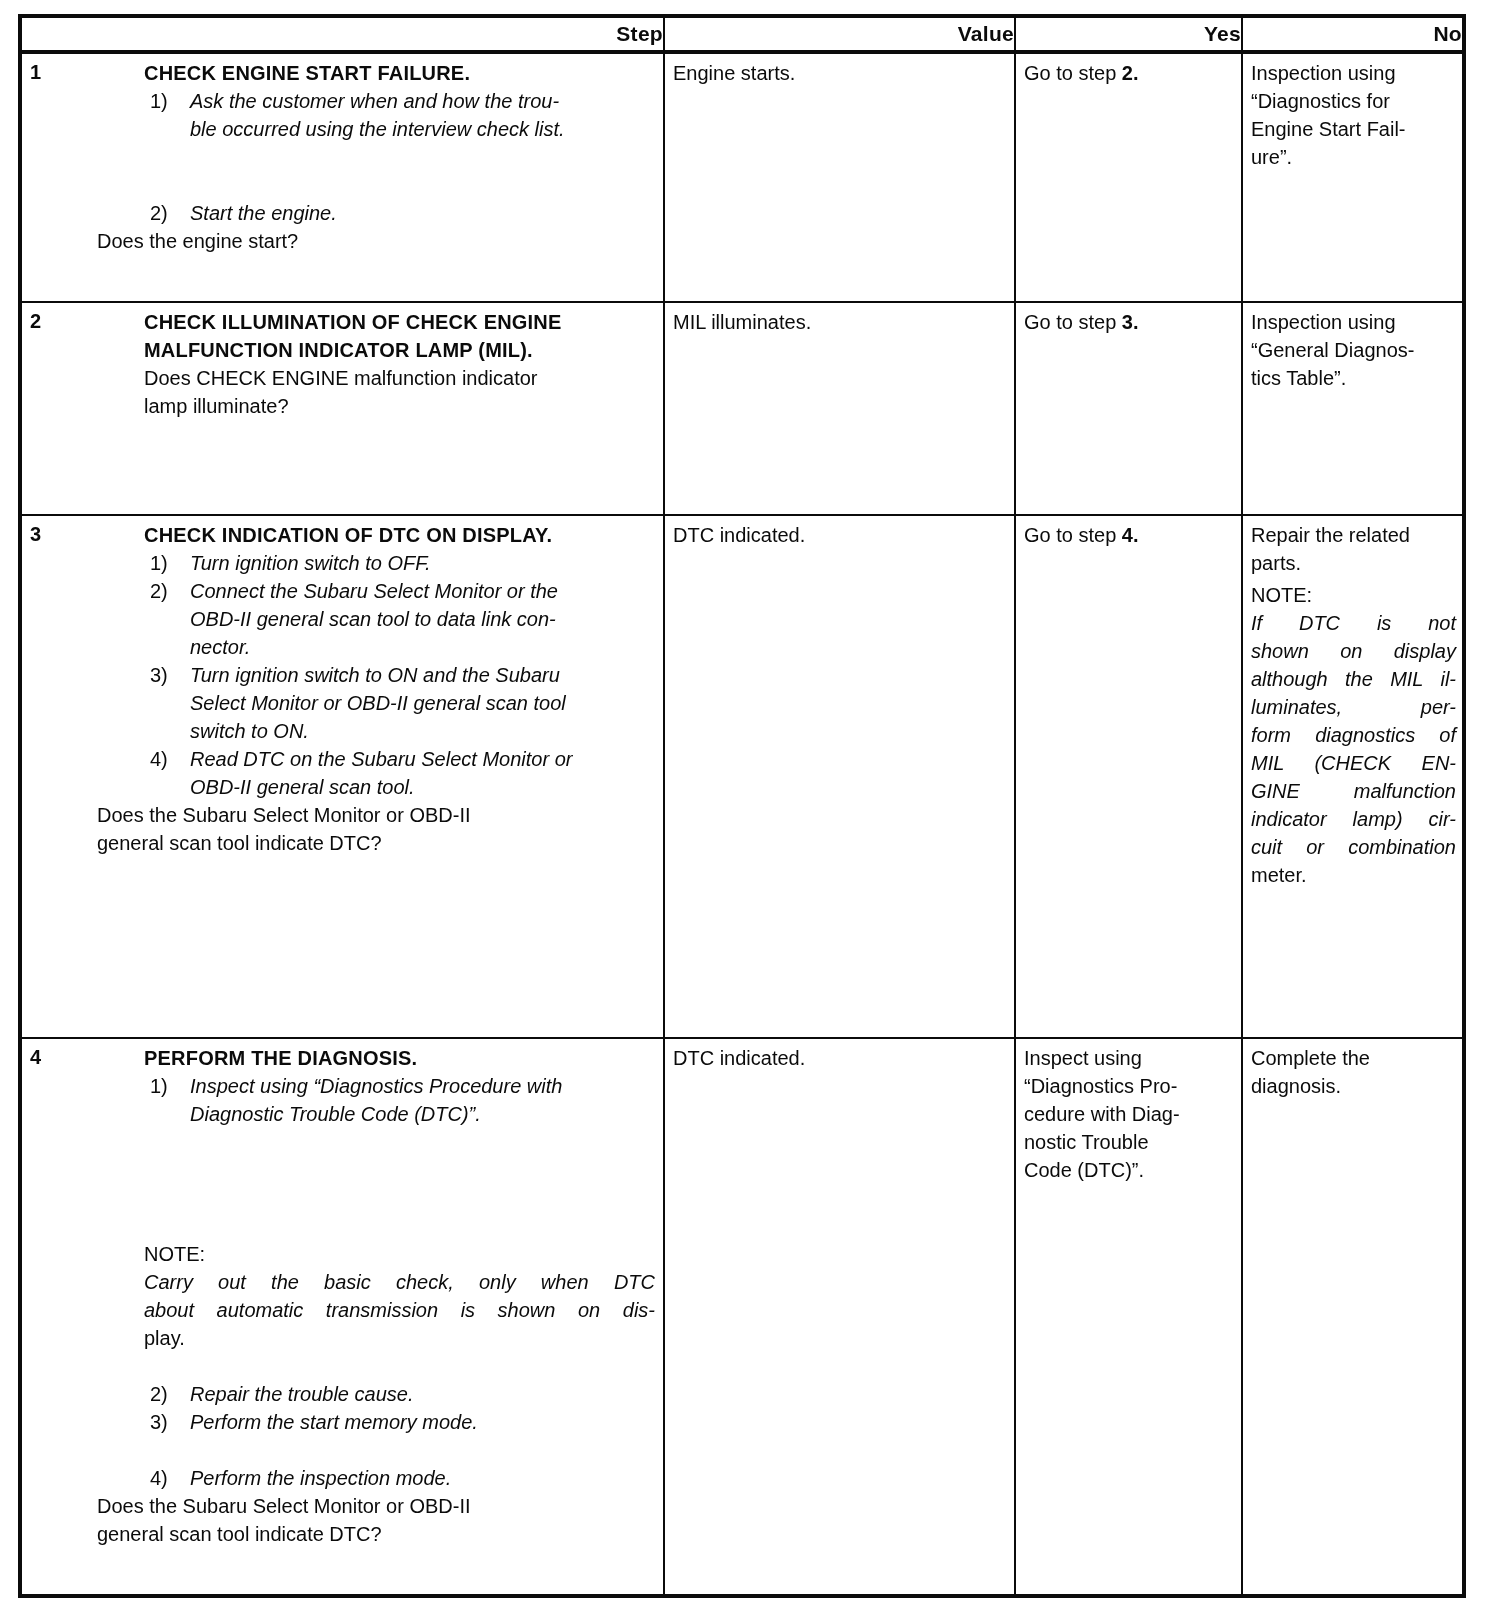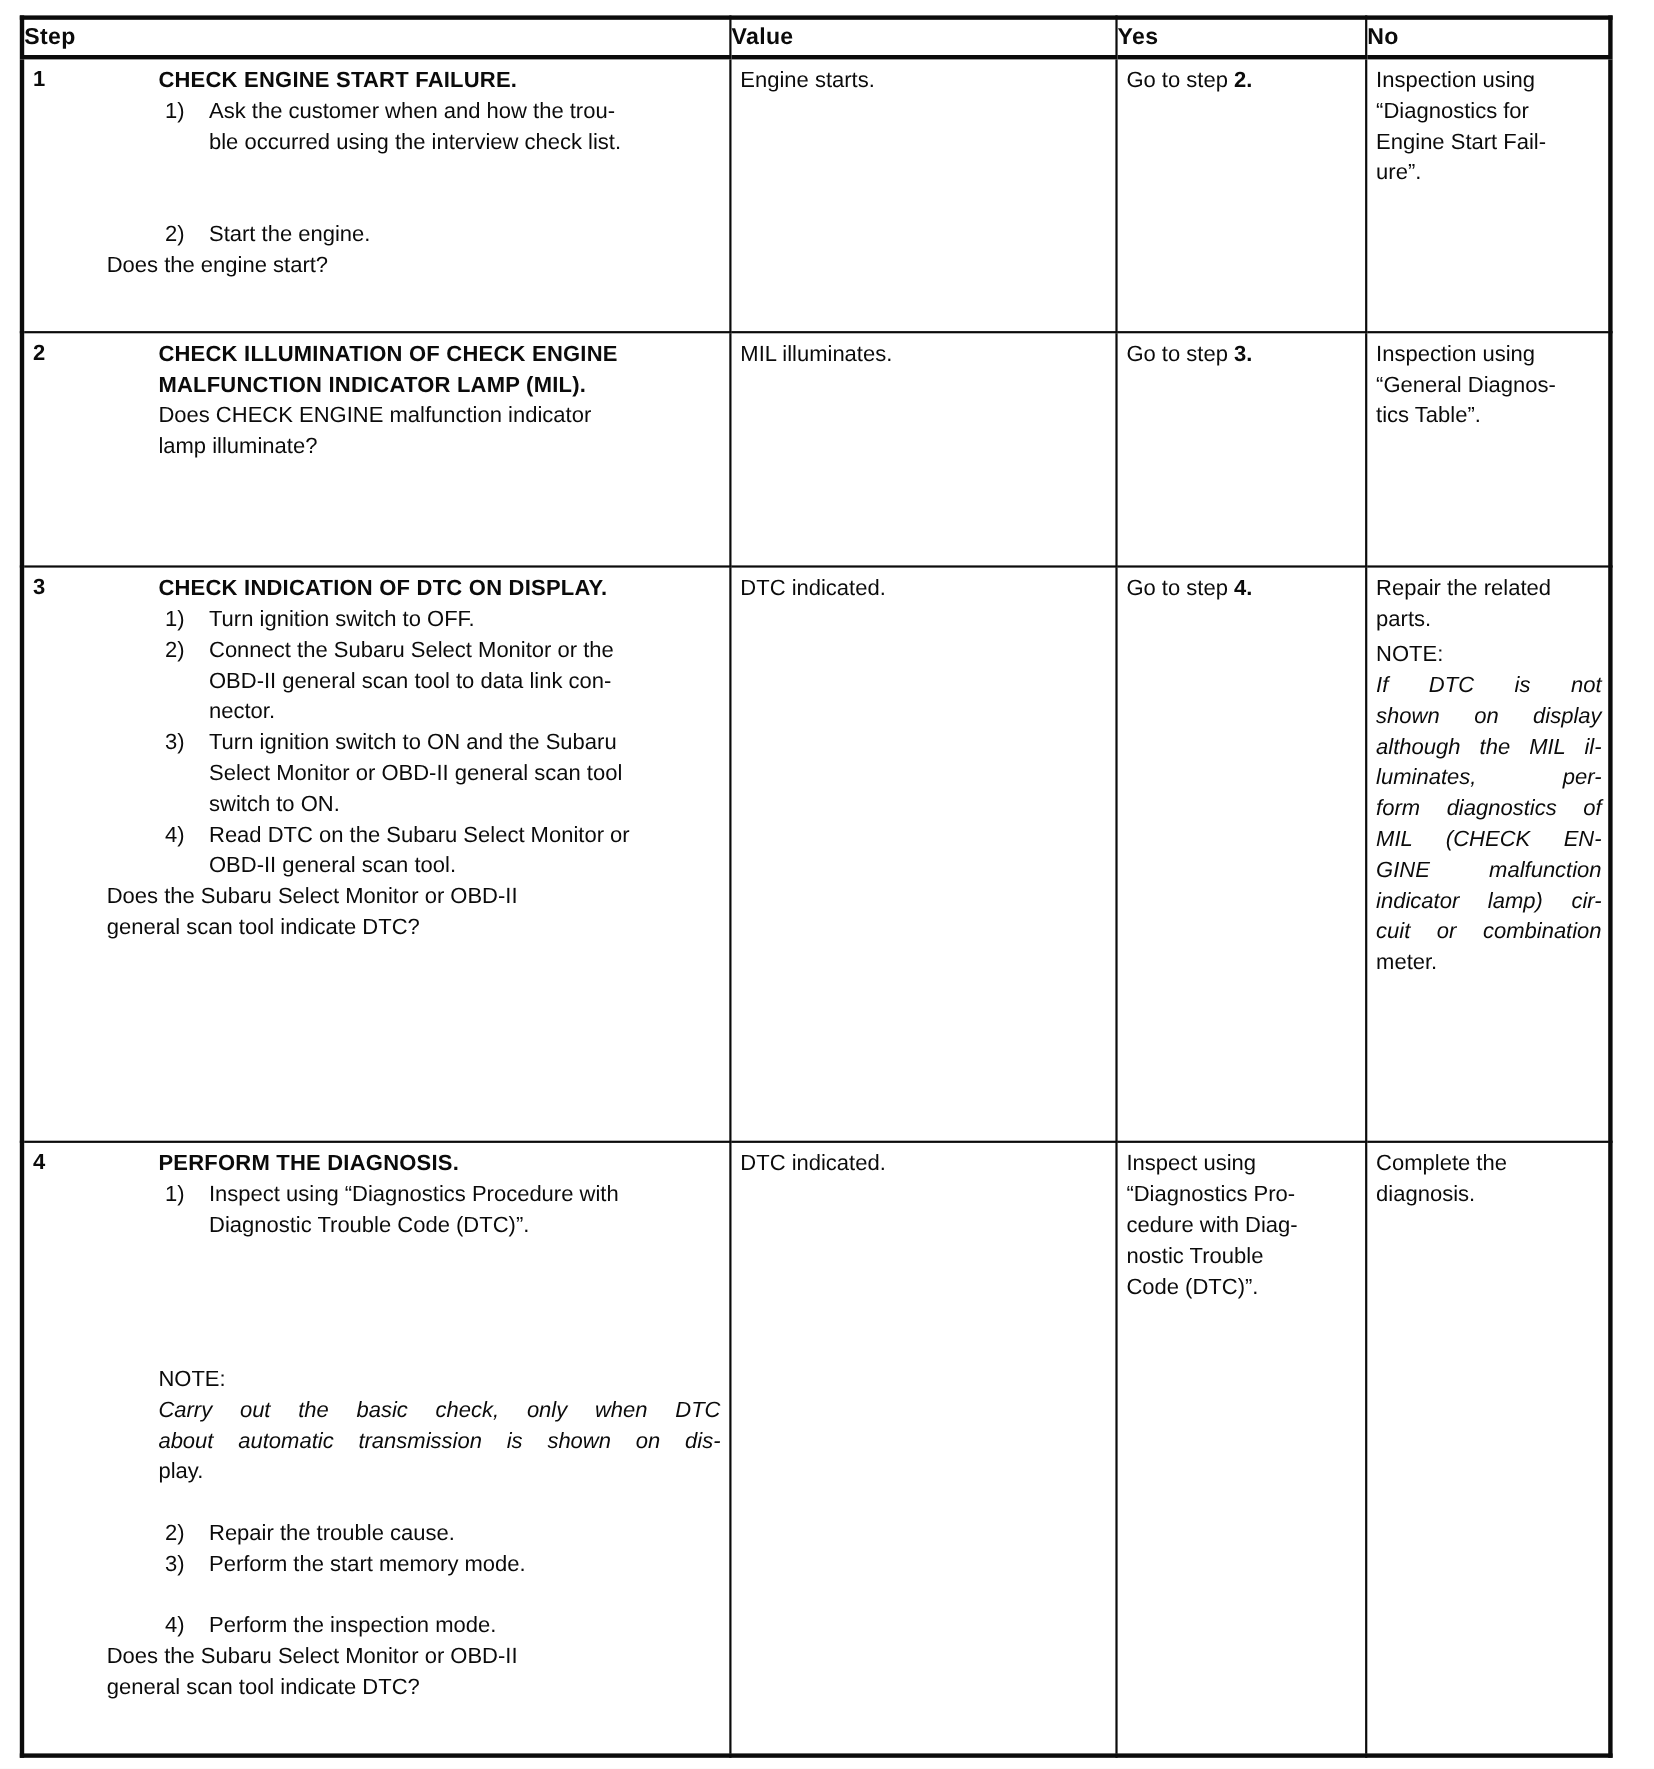--- a/index.html
+++ b/index.html
@@ -22,34 +22,34 @@
     table-layout:fixed;
     font-size:20px; line-height:28px;
     color:#0b0b0b;
   }
   table.diag, table.diag th, table.diag td { border:2px solid #0b0b0b; }
   table.diag { border-width:4px; }
   tr.hdr th {
     border-bottom-width:4px;
     height:36px;
     font-size:21px; font-weight:bold;
-    text-align:left; vertical-align:middle;
+    text-align:right; vertical-align:middle;
     letter-spacing:.3px;
   }
   td { vertical-align:top; border-top-width:3px; }
   td.cell { padding:5px 6px 5px 8px; }
   td.step-cell { position:relative; padding:5px 4px 5px 0; }
   .row-num {
     position:absolute; left:8px; top:4px;
     font-weight:bold;
   }
   .step-title { margin-left:122px; font-weight:bold; letter-spacing:.2px; }
   .step-item { display:flex; margin-left:128px; }
   .item-num { flex:none; width:40px; }
-  .item-lines { flex:1; min-width:0; }
+  .item-lines { flex:1; min-width:0;font-style:italic; }
   .step-para { margin-left:122px; margin-right:4px; }
   .step-question { margin-left:75px; }
   .note-label { margin-left:122px; }
   .no-note-label { margin-top:4px; }
   .gap { width:100%; }
   .line { display:block; }
   .line.just { text-align:justify; text-align-last:justify;font-style:italic; }
   b { font-weight:bold; }
 </style>
 </head>

